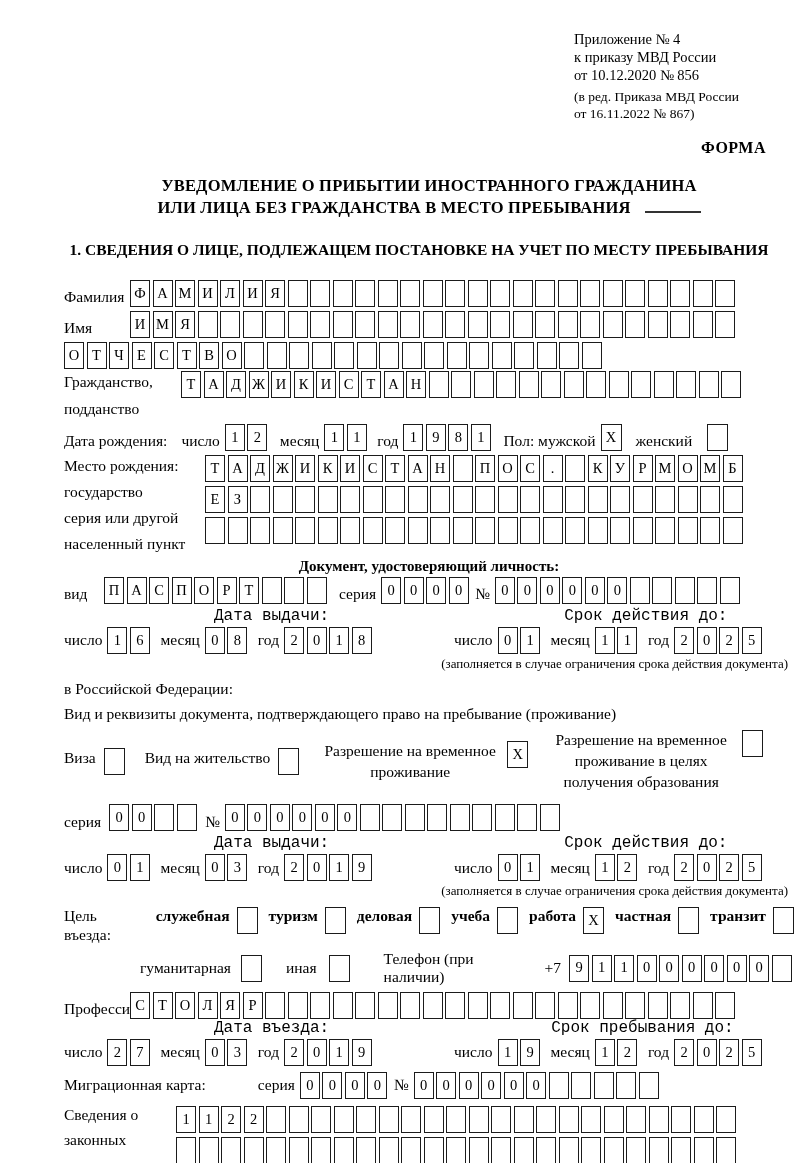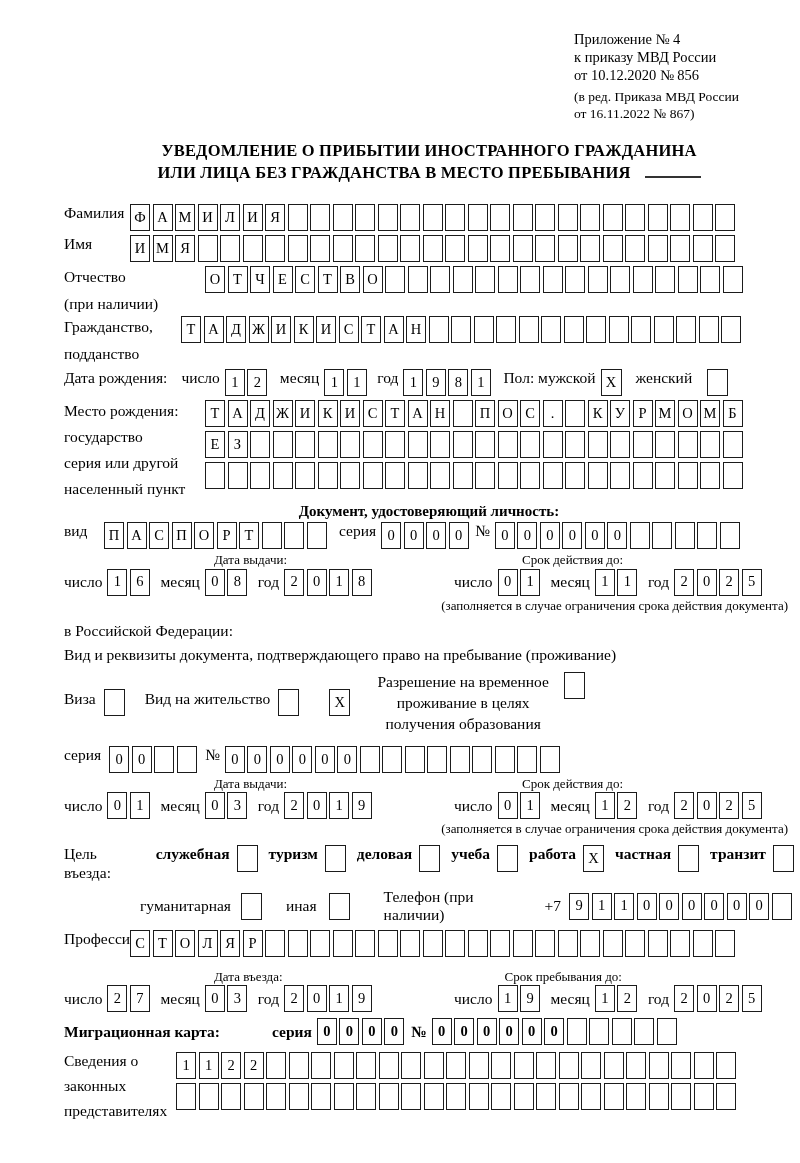--- a/index.html
+++ b/index.html
@@ -10,81 +10,83 @@
     font-family:"Liberation Serif","DejaVu Serif",serif;
     font-size:15.5px;line-height:1.2;
   }
   .appendix{width:196px;margin-left:auto;margin-right:24px;font-size:14.5px;line-height:18px;}
   .appendix .rev{font-size:13.5px;line-height:17px;}
   .appendix .rev.first{margin-top:4px;}
   .forma{font-weight:bold;text-align:right;margin:16px 28px 0 0;font-size:16px;letter-spacing:.5px;}
   .title{font-weight:bold;text-align:center;margin-top:18px;font-size:16.5px;line-height:22px;letter-spacing:.2px;}
   .title-blank{display:inline-block;width:56px;border-bottom:2px solid #333;margin-left:14px;vertical-align:baseline;}
   .section-heading{font-weight:bold;margin-top:22px;font-size:15.5px;text-align:center;margin-left:-20px;}
-  .row{display:flex;align-items:flex-start;}
+  .row{display:flex;align-items:flex-end;}
   .row-top{display:flex;align-items:flex-start;}
   .lbl{flex:none;}
   .w66{width:66px;}
   .w117{width:117px;}
   .w141{width:141px;}
   .w112{width:112px;}
   .lblcol{flex:none;line-height:21px;}
   .boxrow{display:inline-flex;white-space:nowrap;flex:none;}
   .cell{
     flex:none;display:inline-flex;align-items:center;justify-content:center;
     width:18px;height:25px;border:1.8px solid #1b1b1b;margin-right:2.5px;
     font-size:14.5px;background:#fff;
   }
   .checkbox{
     flex:none;display:inline-flex;align-items:center;justify-content:center;
     width:19px;height:25px;border:1.8px solid #1b1b1b;font-size:14.5px;background:#fff;
   }
   .stack{display:flex;flex-direction:column;}
   .gap4{height:4px;flex:none;}
   .doc-heading{font-weight:bold;text-align:center;margin-top:3px;font-size:15px;}
-  .dateheads{display:flex;margin-top:3px;font-size:13px;}
+  .dateheads{display:flex;margin-top:3px;font-size:16px;font-family:Liberation Mono, monospace;}
   .daterow{display:flex;align-items:center;margin-top:1px;}
   .dlbl{flex:none;margin-right:5px;}
   .dgroup{display:inline-flex;align-items:center;}
   .dgroup .boxrow{margin-right:8px;}
   .note{font-size:13px;line-height:16px;text-align:right;margin-right:6px;margin-top:2px;}
   .intro{margin-top:6px;}
   .opts{display:flex;align-items:center;margin-top:6px;line-height:21px;}
   .opt{display:flex;align-items:flex-start;}
   .opt .checkbox{margin-left:8px;margin-top:1px;}
   .optlbl-c{text-align:center;}
   .w175{width:178px;}
   .w185{width:186px;}
   .purposes{display:flex;align-items:flex-start;margin-top:8px;}
   .purposes .checkbox{margin-left:7px;}
   .purposes .plbl{margin-left:11px;font-weight:bold;}
   .purposes .plbl:first-of-type{margin-left:6px;}
   .phone-row{display:flex;align-items:center;margin-top:5px;}
-  .mig-row{display:flex;align-items:center;margin-top:6px;font-weight:bold;}
-  .mt4{margin-top:4px;}.mt5{margin-top:5px;}.mt2{margin-top:2px;}.mt6{margin-top:12px;}
+  .mig-row{display:flex;align-items:center;margin-top:6px;}
+  .mt4{margin-top:4px;}.mt5{margin-top:5px;}.mt2{margin-top:2px;}.mt6{margin-top:0;}
   .mt8{margin-top:8px;}.mt12{margin-top:12px;}.mt20{margin-top:20px;}
 </style>
 </head>
 <body>
 
 <div class="page">
 
   <div class="appendix">
     <div>Приложение № 4</div>
     <div>к приказу МВД России</div>
     <div>от 10.12.2020 № 856</div>
     <div class="rev first">(в ред. Приказа МВД России</div>
     <div class="rev">от 16.11.2022 № 867)</div>
   </div>
+  <div class="forma">ФОРМА</div>
 
   <div class="title">
     <div>УВЕДОМЛЕНИЕ О ПРИБЫТИИ ИНОСТРАННОГО ГРАЖДАНИНА</div>
     <div><span>ИЛИ ЛИЦА БЕЗ ГРАЖДАНСТВА В МЕСТО ПРЕБЫВАНИЯ</span><span class="title-blank"></span></div>
   </div>
 
+  <div class="section-heading">1. СВЕДЕНИЯ О ЛИЦЕ, ПОДЛЕЖАЩЕМ ПОСТАНОВКЕ НА УЧЕТ ПО МЕСТУ ПРЕБЫВАНИЯ</div>
 
   <div class="row mt20">
     <span class="lbl w66">Фамилия</span>
     <span class="boxrow">
         <span class="cell">Ф</span>
         <span class="cell">А</span>
         <span class="cell">М</span>
         <span class="cell">И</span>
         <span class="cell">Л</span>
         <span class="cell">И</span>
@@ -139,24 +141,20 @@
         <span class="cell"></span>
         <span class="cell"></span>
         <span class="cell"></span>
         <span class="cell"></span>
         <span class="cell"></span>
         <span class="cell"></span>
       </span>
   </div>
 
   <div class="row-top mt4">
-    <span class="lblcol w141">
-      <span style="display:block">Отчество</span>
-      <span style="display:block;margin-top:6px">(при наличии)</span>
-    </span>
     <span class="boxrow">
         <span class="cell">О</span>
         <span class="cell">Т</span>
         <span class="cell">Ч</span>
         <span class="cell">Е</span>
         <span class="cell">С</span>
         <span class="cell">Т</span>
         <span class="cell">В</span>
         <span class="cell">О</span>
         <span class="cell"></span>
@@ -421,20 +419,21 @@
   <div class="opts">
     <span class="opt">
       <span>Виза</span>
       <span class="checkbox"></span>
     </span>
     <span class="opt" style="margin-left:20px">
       <span>Вид на жительство</span>
       <span class="checkbox"></span>
     </span>
     <span class="opt" style="margin-left:22px">
+      <span class="optlbl-c w175">Разрешение на временное проживание</span>
       <span class="checkbox">X</span>
     </span>
     <span class="opt" style="margin-left:20px">
       <span class="optlbl-c w185">Разрешение на временное проживание в целях получения образования</span>
       <span class="checkbox"></span>
     </span>
   </div>
 
   <div class="row mt12">
     <span class="dlbl" style="margin-right:8px">серия</span>

